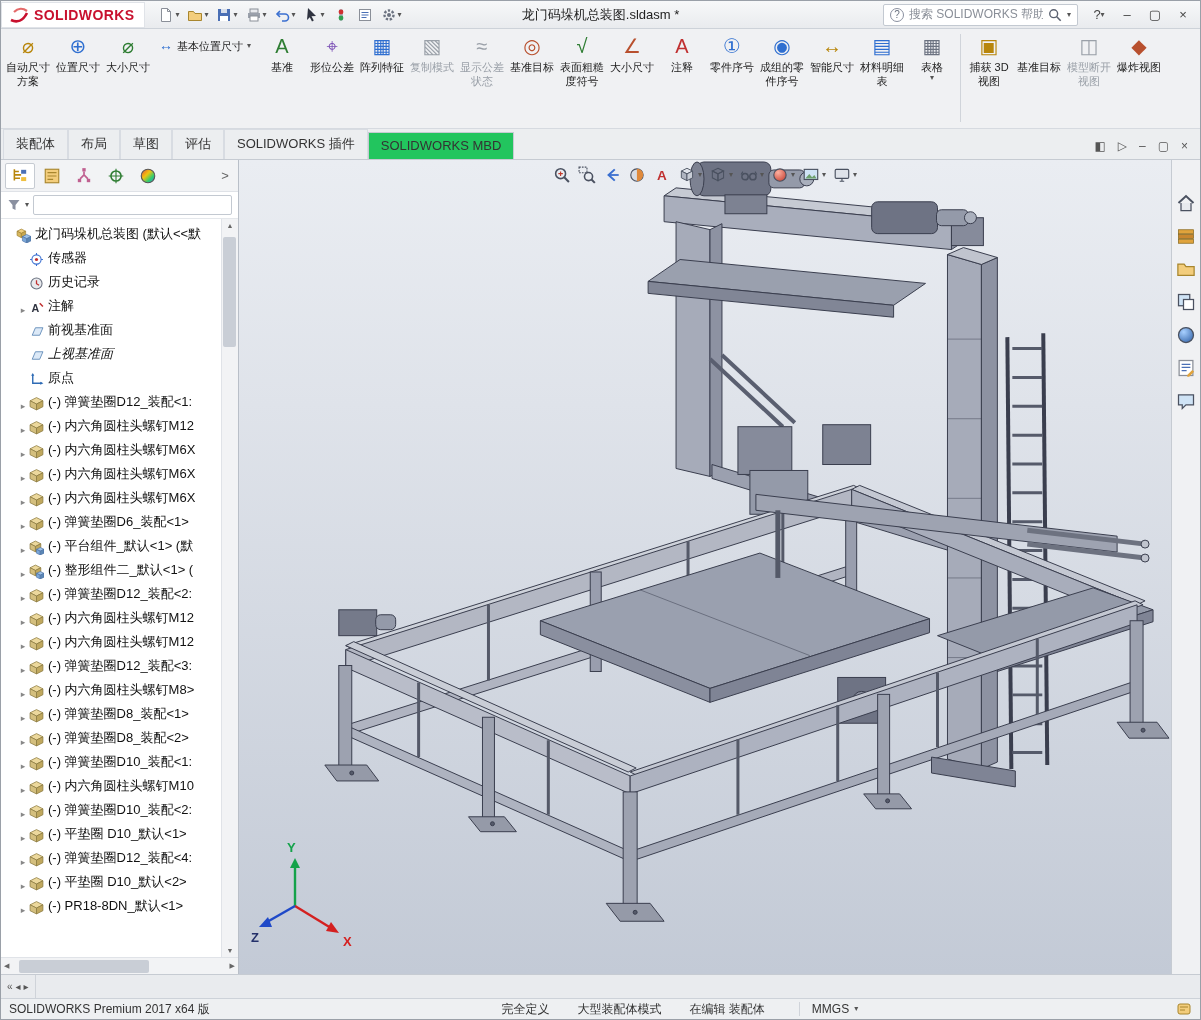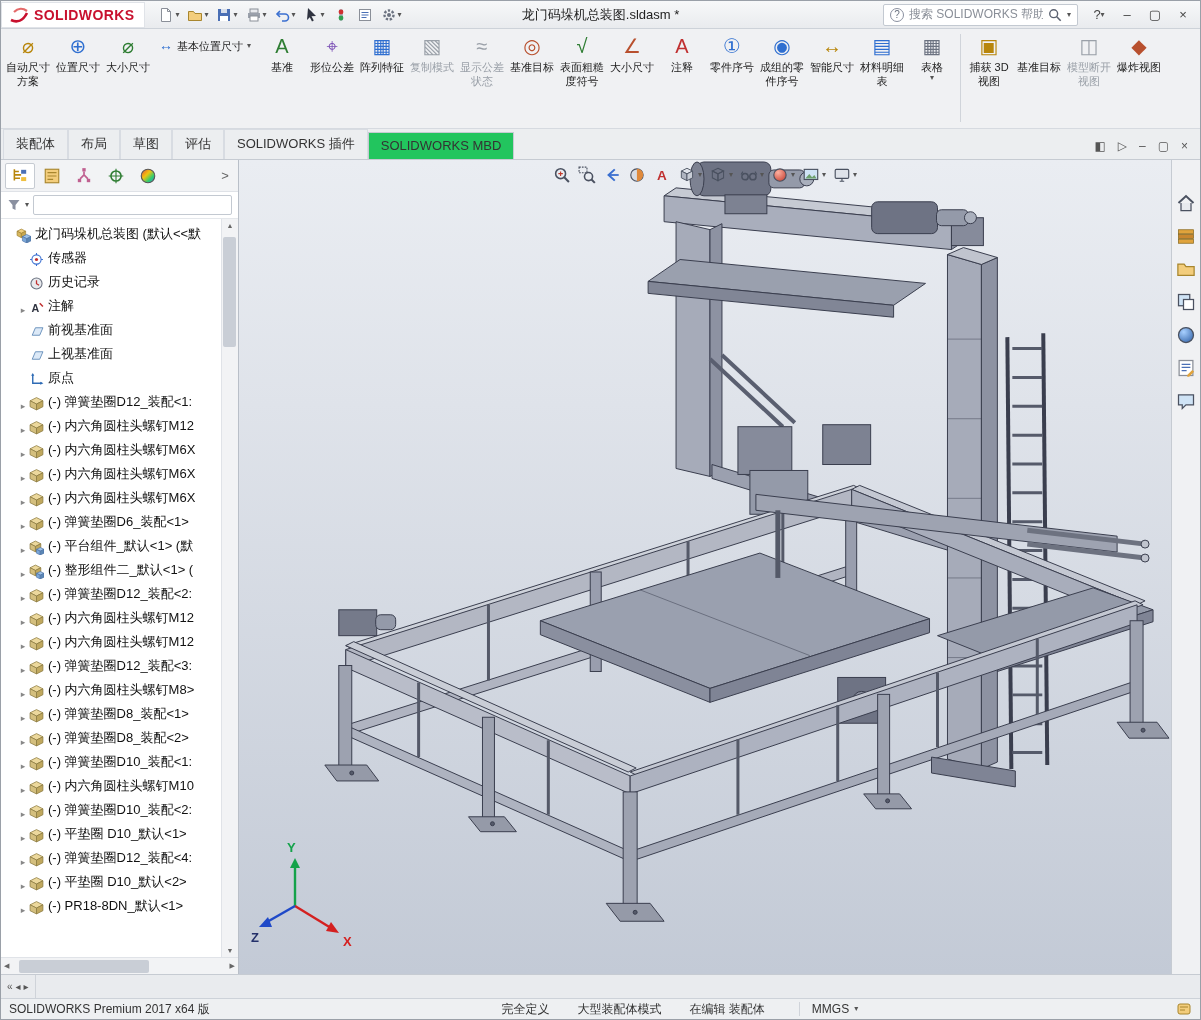--- a/index.html
+++ b/index.html
@@ -431,21 +431,21 @@
             </div>
             <div class="trow" style="padding-left: 16px;">
               <span class="exp"></span>
               <span class="tico">
                 <svg viewBox="0 0 14 14">
                   <polygon points="3,10.5 6,3.5 13,3.5 10,10.5" fill="#dce9f7" stroke="#5b87b5" stroke-width=".8"></polygon>
                 </svg>
               </span>
               <span>前视基准面</span>
             </div>
-            <div class="trow" style="padding-left: 16px;">
+            <div class="trow" style="padding-left: 16px; font-style: italic;">
               <span class="exp"></span>
               <span class="tico">
                 <svg viewBox="0 0 14 14">
                   <polygon points="3,10.5 6,3.5 13,3.5 10,10.5" fill="#dce9f7" stroke="#5b87b5" stroke-width=".8"></polygon>
                 </svg>
               </span>
               <span>上视基准面</span>
             </div>
             <div class="trow" style="padding-left: 16px;">
               <span class="exp"></span>

